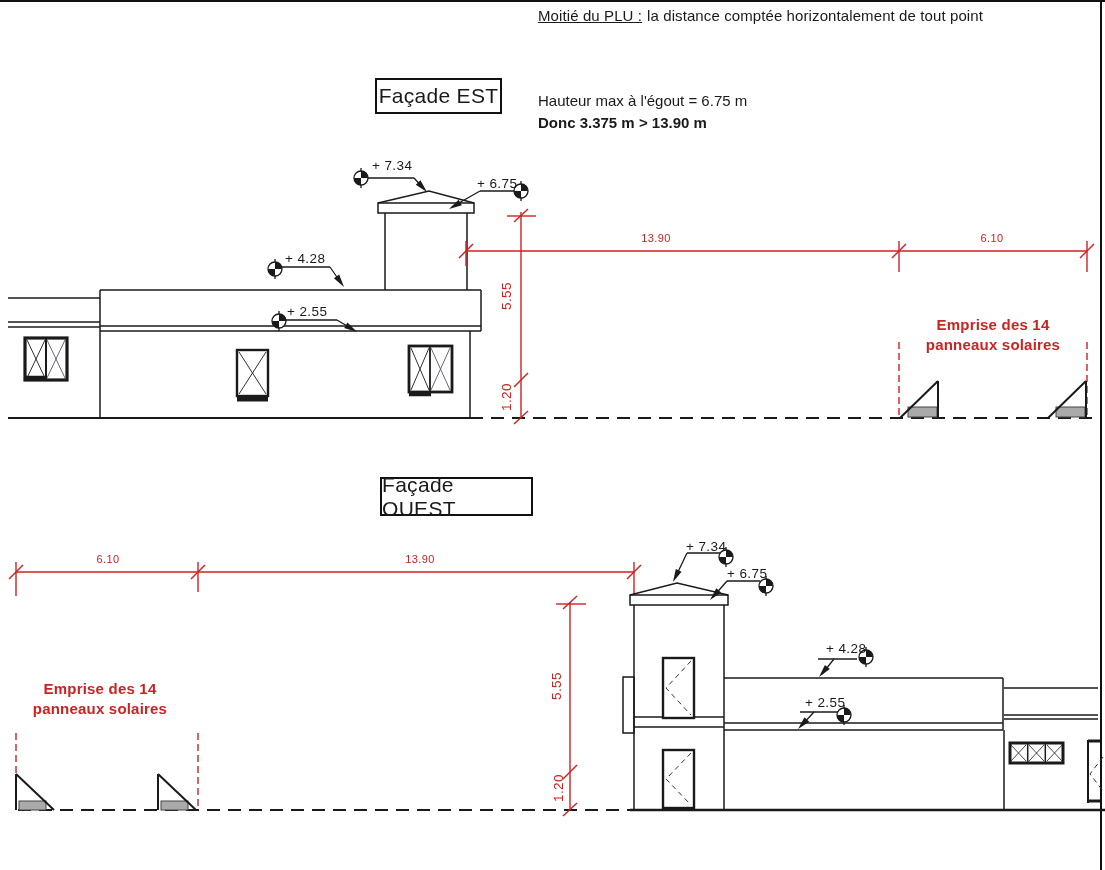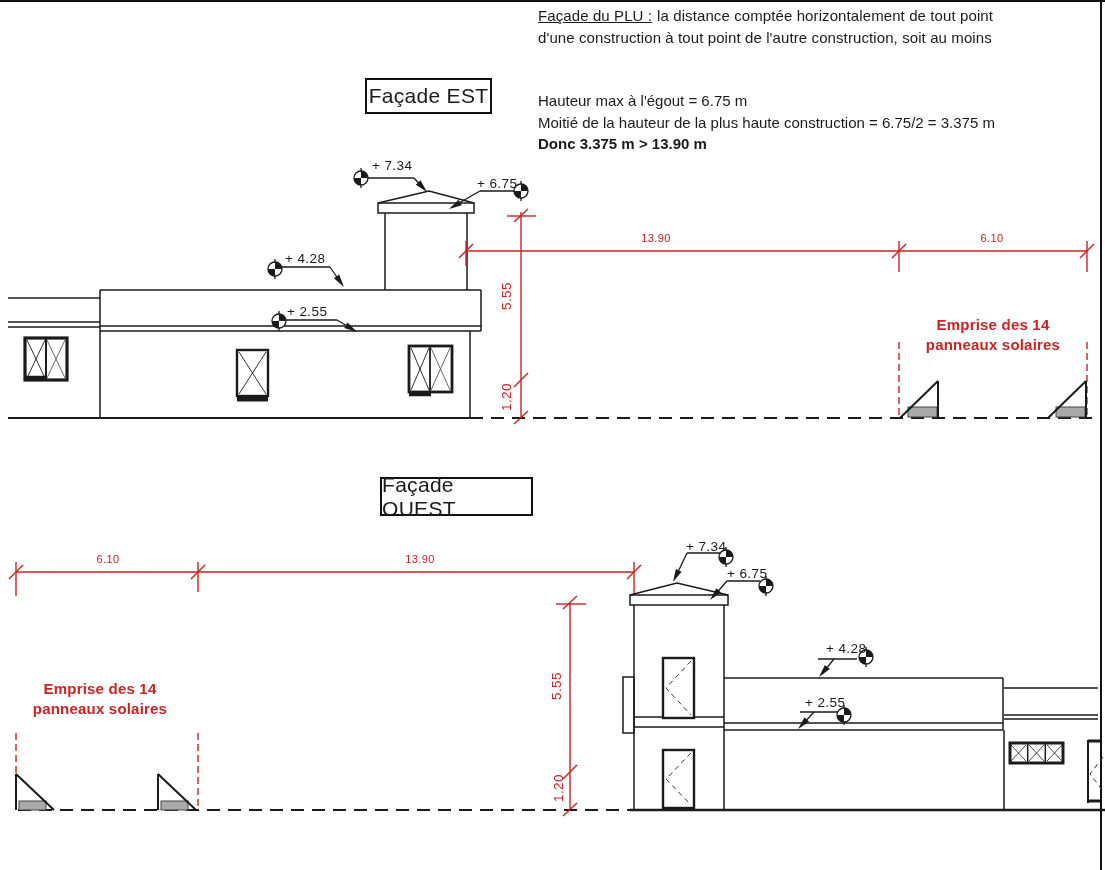--- a/index.html
+++ b/index.html
@@ -292,30 +292,28 @@
             <circle r="7" fill="#fff"></circle>
           <path d="M0,0 L7,0 A7,7 0 0 0 0,-7 Z" fill="#1a1a1a" stroke="none"></path>
           <path d="M0,0 L-7,0 A7,7 0 0 0 0,7 Z" fill="#1a1a1a" stroke="none"></path>
         </g>
       </g>
     </g>
   </g>
 </svg>
 
 <div class="abs note">
-  <div class="note-line"><span class="note-heading">Façade du PLU :</span><span>la distance comptée horizontalement de tout point</span></div>
-  <div class="note-line">d'une construction à tout point de l'autre construction, soit au moins</div>
+  <div class="note-line"><span class="note-heading">Moitié du PLU :</span><span>la distance comptée horizontalement de tout point</span></div>
 </div>
 <div class="abs stats">
   <div class="note-line">Hauteur max à l'égout = 6.75 m</div>
-  <div class="note-line">Moitié de la hauteur de la plus haute construction = 6.75/2 = 3.375 m</div>
   <div class="note-line conclusion">Donc 3.375 m &gt; 13.90 m</div>
 </div>
 
-<div class="abs title-box" style="left:365px;top:78px;width:123px;height:32px;">Façade EST</div>
+<div class="abs title-box" style="left:375px;top:78px;width:123px;height:32px;">Façade EST</div>
 <div class="abs title-box" style="left:380px;top:477px;width:149px;height:35px;">Façade OUEST</div>
 
 <div class="abs lvl" style="left:372px;top:158px;">+ 7.34</div>
 <div class="abs lvl" style="left:477px;top:176px;">+ 6.75</div>
 <div class="abs lvl" style="left:285px;top:251px;">+ 4.28</div>
 <div class="abs lvl" style="left:287px;top:304px;">+ 2.55</div>
 
 <div class="abs dim red hcenter" style="left:656px;top:232px;">13.90</div>
 <div class="abs dim red hcenter" style="left:992px;top:232px;">6.10</div>
 <div class="abs vlabel red" style="left:506px;top:296px;">5.55</div>

